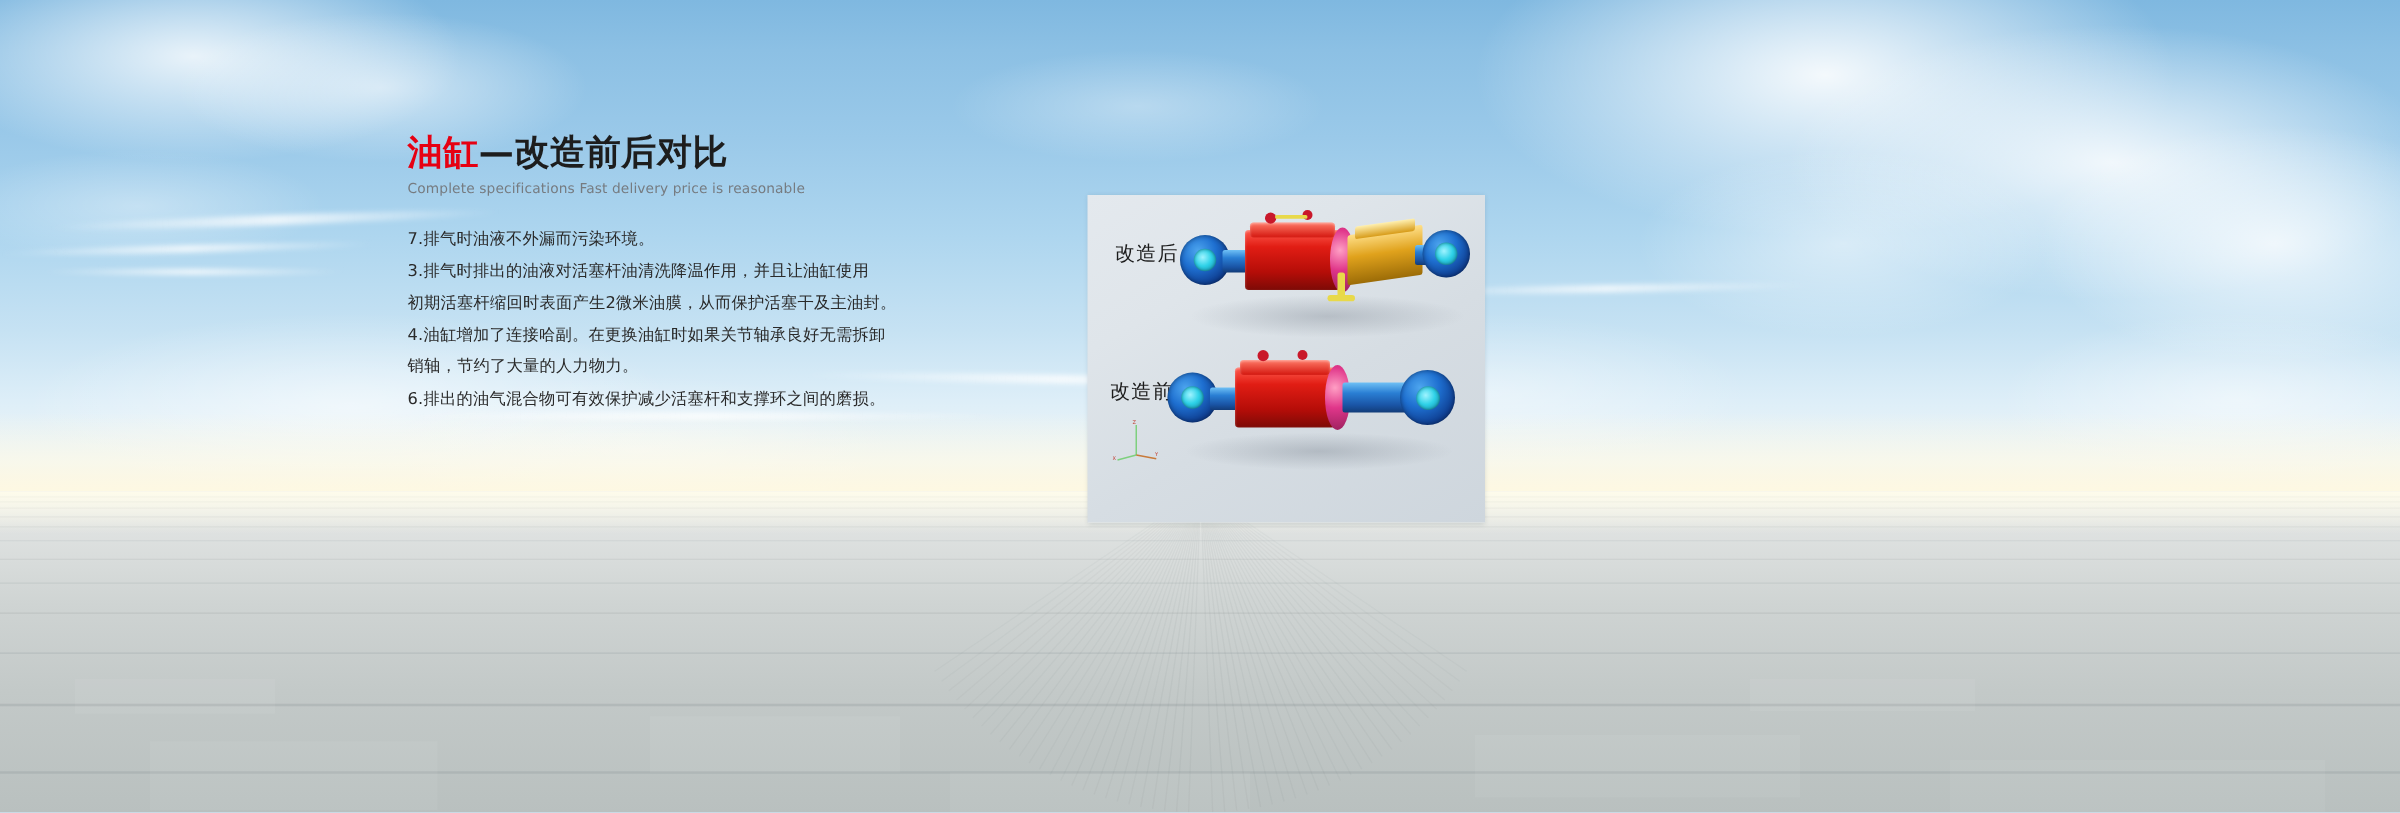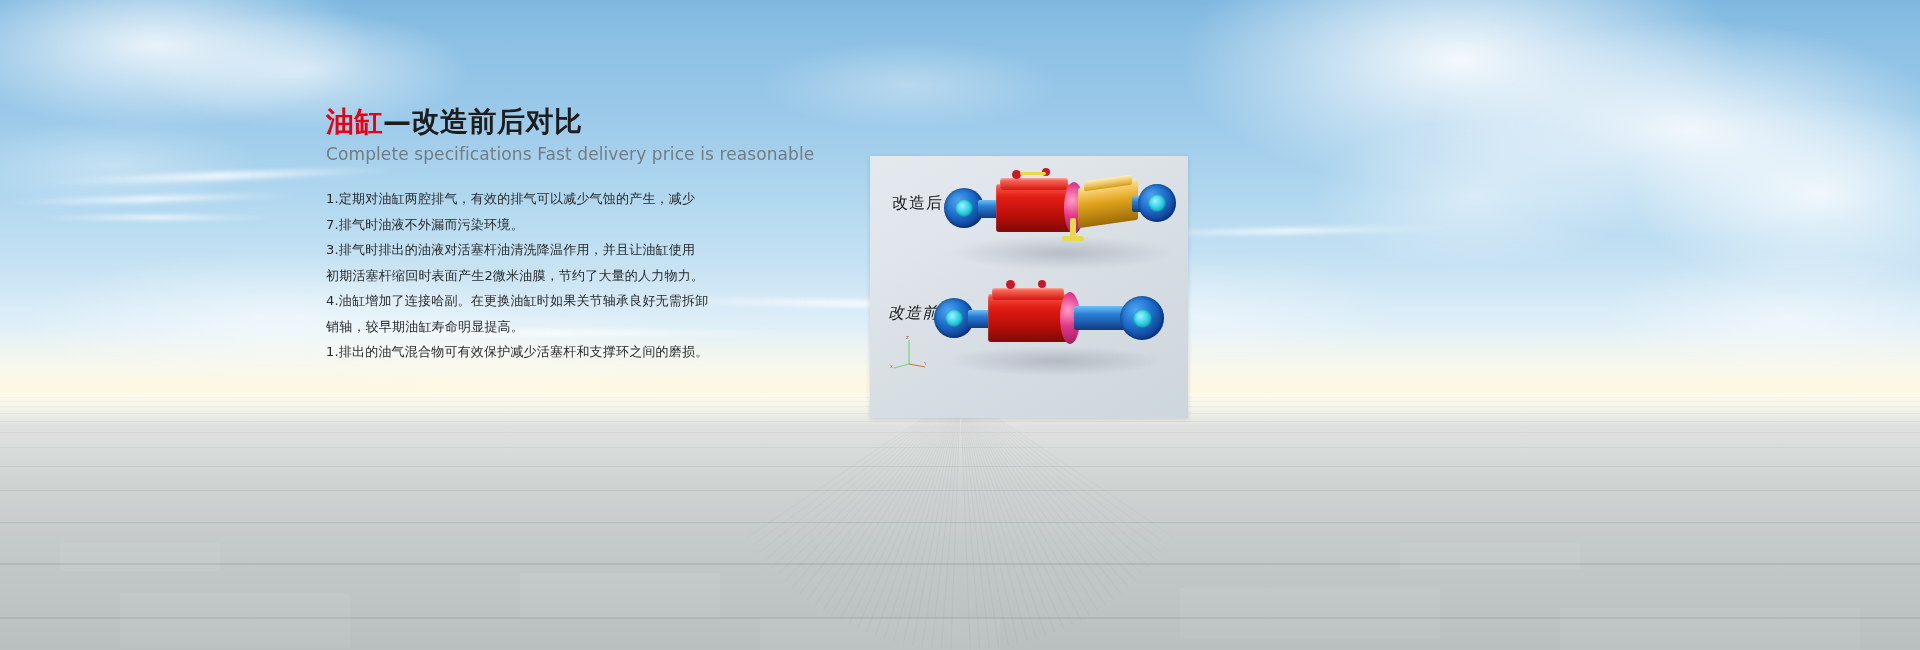--- a/index.html
+++ b/index.html
@@ -94,21 +94,21 @@
   .content {
     position:absolute; left:326px; top:104px; width:430px;
   }
   h1.title{
     font-size:28px; font-weight:bold; letter-spacing:.5px;
     line-height:36px; color:#1d1d1d; white-space:nowrap;
   }
   h1.title .hl{ color:#e60012; }
   .subtitle{
     margin-top:4px;
-    font-size:17px; color:#767b80; letter-spacing:.1px;
+    font-size:11px; color:#767b80; letter-spacing:.1px;
     white-space:nowrap;
   }
   .body-copy{ margin-top:22px; }
   .body-copy p{
     font-size:13px; line-height:25.5px; color:#2a2a2a;
     letter-spacing:.2px; white-space:nowrap;
   }
   .body-copy .red{ color:#e60012; }
 
   
@@ -116,21 +116,21 @@
     position:absolute; left:870px; top:156px; width:318px; height:262px;
     background:linear-gradient(150deg,#e4e9ee 0%,#dfe5ea 28%,#d6dde3 58%,#ced6dd 100%);
     box-shadow:0 1px 4px rgba(40,60,80,.18);
   }
   .panel .plabel{
     position:absolute; font-size:16px; color:#1b1b1b;
     font-family:"DejaVu Serif","Liberation Serif",serif;
     letter-spacing:1px; white-space:nowrap;
   }
   .lbl-after { left:22px; top:37px; }
-  .lbl-before{ left:18px; top:147px;font-style:italic; }
+  .lbl-before{ left:18px; top:147px; }
 
   .axis{ position:absolute; left:20px; top:178px; width:38px; height:36px; }
 
   
   .cyl{ position:absolute; width:236px; height:112px; }
   .cyl.after { left:72px;  top:6px;  }
   .cyl.before{ left:64px;  top:112px;}
 
   .eye{ position:absolute; border-radius:50%;
         background:radial-gradient(circle at 36% 32%, #4da6ef 0%, #1e6fd0 38%, #0f3f92 72%, #0a2a66 100%);
@@ -263,27 +263,26 @@
 
   <div class="content">
 
     <h1 class="title">
       <span class="hl">油缸</span><span>—改造前后对比</span>
     </h1>
 
     <div class="subtitle">Complete specifications Fast delivery price is reasonable</div>
 
     <div class="body-copy" id="bodyCopy">
-        <p><span>1.定期对油缸两腔排气，有效的排气可以减少气蚀的产生，减少</span></p>
         <p><span>7.排气时油液不外漏而污染环境。</span></p>
         <p><span>3.排气时排出的油液对活塞杆油清洗降温作用，并且让油缸使用</span></p>
-        <p><span>初期活塞杆缩回时表面产生2微米油膜，节约了大量的人力物力。</span></p>
+        <p><span>初期活塞杆缩回时表面产生2微米油膜，从而保护活塞干及主油封。</span></p>
         <p><span>4.油缸增加了连接哈副。在更换油缸时如果关节轴承良好无需拆卸</span></p>
-        <p><span>销轴，较早期油缸寿命明显提高。</span></p>
-        <p><span>1.排出的油气混合物可有效保护减少活塞杆和支撑环之间的磨损。</span></p>
+        <p><span>销轴，节约了大量的人力物力。</span></p>
+        <p><span>6.排出的油气混合物可有效保护减少活塞杆和支撑环之间的磨损。</span></p>
       </div>
   </div>
 
   <div class="panel">
 
     <div class="plabel lbl-after">改造后</div>
     <div class="plabel lbl-before">改造前</div>
 
     <svg class="axis" viewBox="0 0 38 36">
       <line x1="19" y1="30" x2="19" y2="6" stroke="#7ed07e" stroke-width="1.2"></line>

